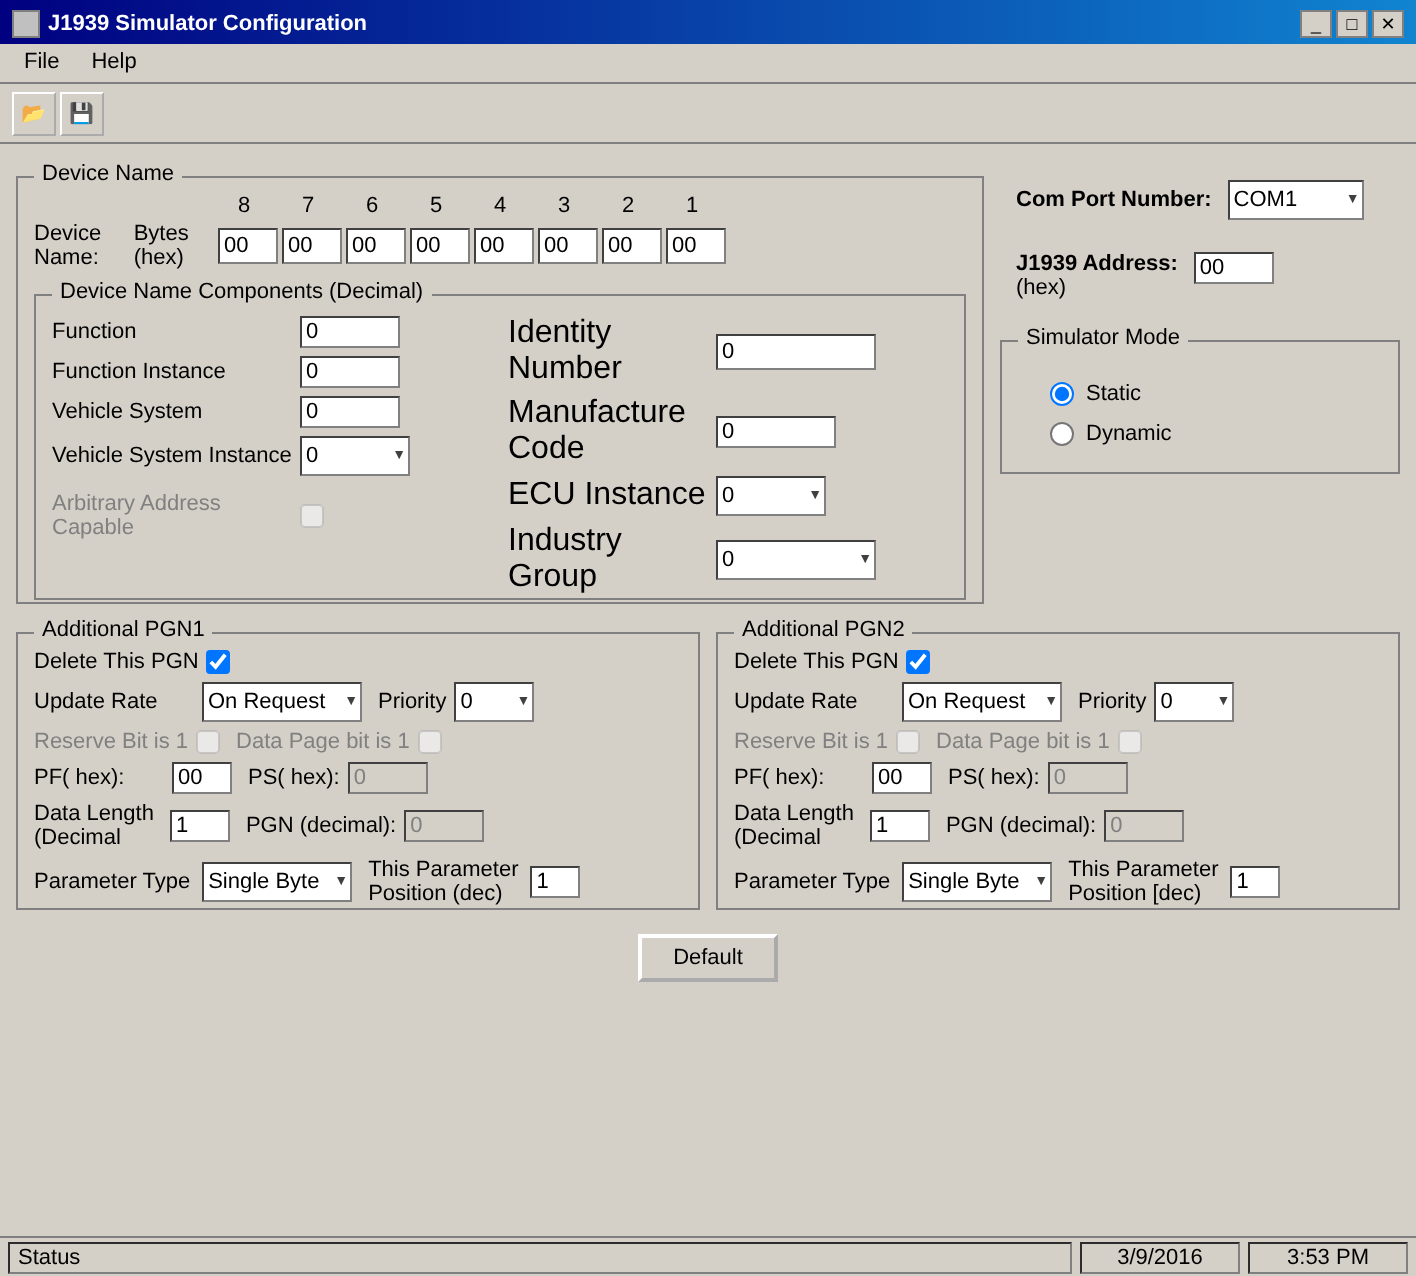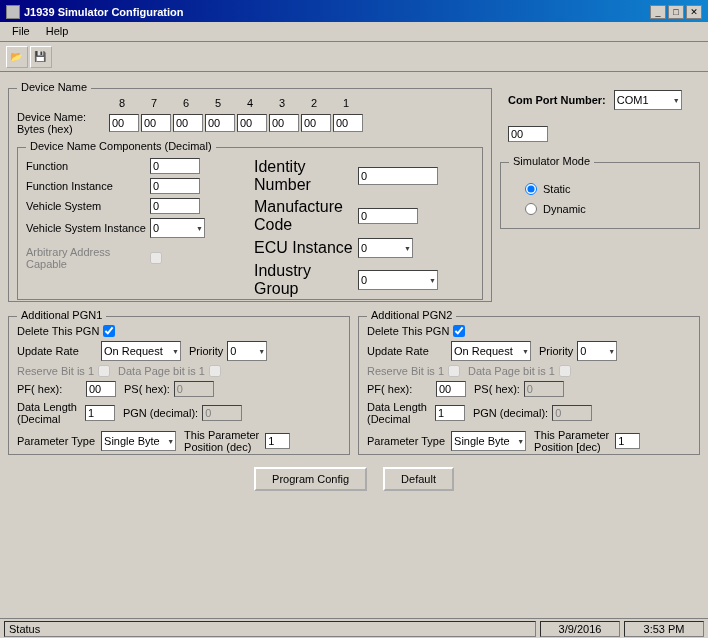--- a/index.html
+++ b/index.html
@@ -137,21 +137,21 @@
     
     .device-name-row {
       display: flex;
       align-items: center;
       gap: 2px;
       margin-bottom: 4px;
     }
     .device-name-label-area {
       width: 90px;
       display: flex;
-      flex-direction: column;
+      flex-direction: row;
     }
     .device-name-inputs {
       display: flex;
       gap: 2px;
     }
 
     
     .win-input {
       background: white;
       border: 1px solid #808080;
@@ -515,20 +515,24 @@
           <select class="win-select" style="width:68px;">
             <option>COM1</option>
             <option>COM2</option>
             <option>COM3</option>
             <option>COM4</option>
           </select>
         </div>
       </div>
 
       <div class="j1939-row">
+        <div>
+          <div class="j1939-label-area">J1939 Address:</div>
+          <div>(hex)</div>
+        </div>
         <input type="text" class="win-input" style="width: 40px;" value="00">
       </div>
 
       <div class="group-box">
         <span class="group-box-legend">Simulator Mode</span>
         <div class="radio-group">
           <div class="radio-row">
             <input type="radio" name="simMode" class="win-radio" checked="" style="">
             <span>Static</span>
           </div>
@@ -682,21 +686,20 @@
               <span class="pgn-label">Position [dec)</span>
             </div>
             <input type="text" class="win-input" style="width: 25px; margin-left: 2px;" value="1">
           </div>
         </div>
       </div>
     </div>
   </div>
 
   <div class="bottom-bar">
-    <button class="win-btn">Program Config</button>
     <button class="win-btn">Default</button>
   </div>
 
 </div>
 
 <div class="status-bar">
   <div class="status-section">
     <span>Status</span>
   </div>
   <div class="status-date">

